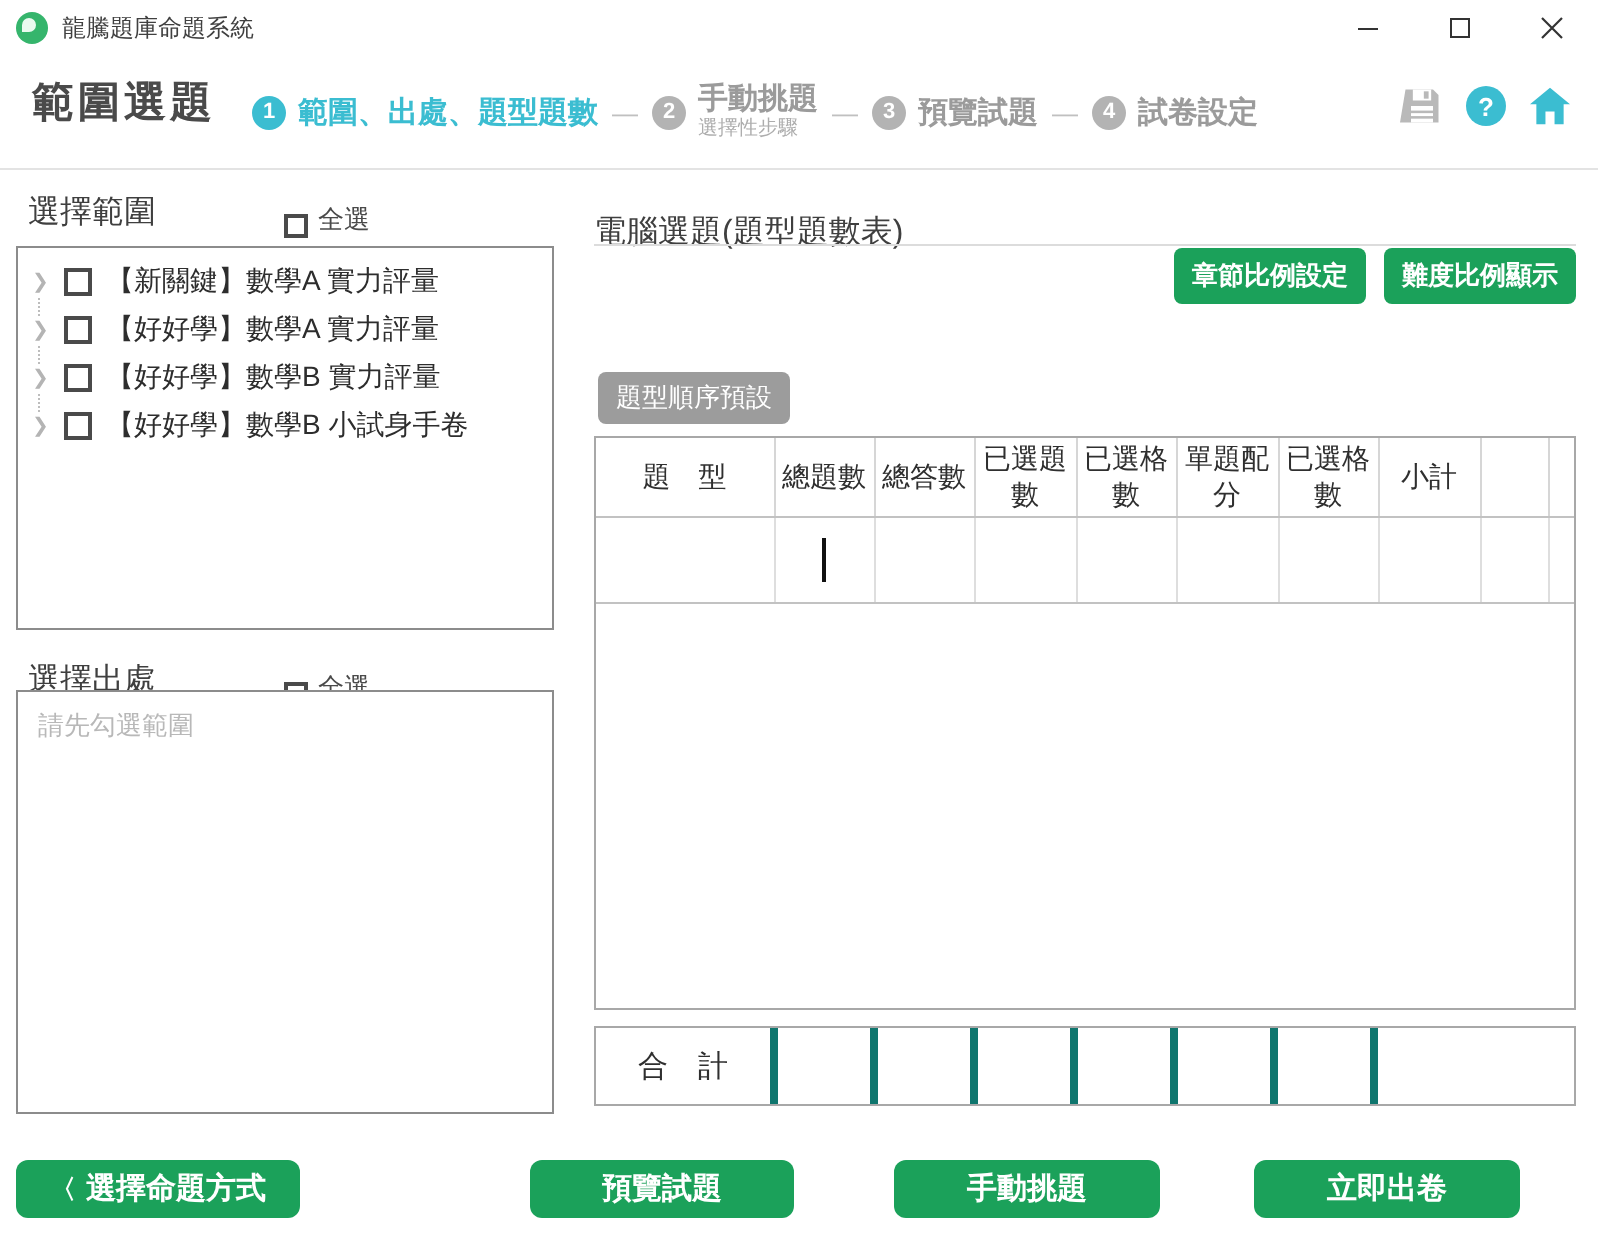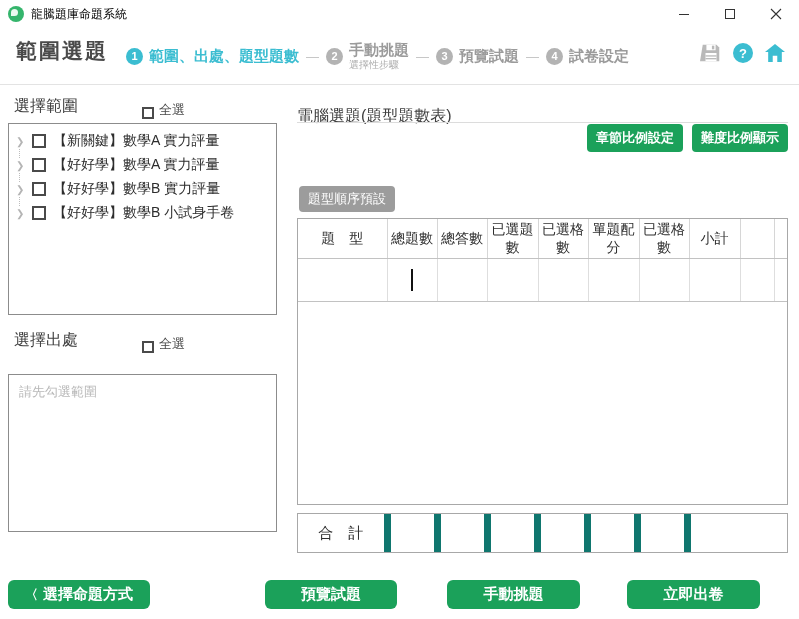--- a/index.html
+++ b/index.html
@@ -5,21 +5,21 @@
   html,body{margin:0;padding:0;}
   body{
     width:799px;height:619px;position:relative;overflow:hidden;
     background:#fff;color:#333;
     font-family:"Liberation Sans","DejaVu Sans",sans-serif;
   }
   
   .titlebar{position:absolute;top:0;left:0;right:0;height:28px;display:flex;align-items:center;padding-left:8px;background:#fff;}
   .logo{width:16px;height:16px;border-radius:50%;background:#35b56c;position:relative;flex:0 0 auto;}
   .logo::after{content:"";position:absolute;left:3px;top:3px;width:7px;height:7px;border-radius:50% 50% 50% 0;background:#eafaf0;}
-  .app-title{font-size:12px;color:#000000;margin-left:7px;}
+  .app-title{font-size:12px;color:#404040;margin-left:7px;}
   .wincontrols{position:absolute;right:0;top:0;height:28px;display:flex;}
   .winbtn{width:46px;height:28px;border:none;background:transparent;display:flex;align-items:center;justify-content:center;padding:0;cursor:pointer;}
   .winbtn svg{display:block;}
   
   .header{position:absolute;top:28px;left:0;right:0;height:56px;}
   .page-title{position:absolute;left:16px;top:9px;margin:0;font-size:21px;font-weight:bold;color:#4a4a4a;letter-spacing:2px;}
   .stepper{position:absolute;left:126px;top:0;height:56px;display:flex;align-items:center;gap:6px;white-space:nowrap;}
   .step{display:flex;align-items:center;gap:6px;cursor:pointer;}
   .stepnum{width:17px;height:17px;border-radius:50%;background:#b3b3b3;color:#fff;font-size:11px;font-weight:bold;display:inline-flex;align-items:center;justify-content:center;flex:0 0 auto;}
   .steplabel{font-size:15px;font-weight:bold;color:#9b9b9b;}
@@ -32,42 +32,42 @@
   .iconbtn{border:none;background:transparent;padding:0;cursor:pointer;display:flex;align-items:center;justify-content:center;}
   .helpcircle{width:20px;height:20px;border-radius:50%;background:var(--accent-teal);color:#fff;font-size:13px;font-weight:bold;display:flex;align-items:center;justify-content:center;}
   .hdr-divider{position:absolute;top:84px;left:0;right:0;height:1px;background:#e3e3e3;}
   
   .section-title{position:absolute;font-size:16px;color:#3f3f3f;}
   .selall{position:absolute;display:flex;align-items:flex-end;gap:5px;cursor:pointer;}
   .cbox{width:12px;height:12px;border:2px solid #4a4a4a;background:#fff;box-sizing:border-box;display:inline-block;}
   .selall-label{font-size:13px;color:#4a4a4a;}
   .listbox{position:absolute;left:8px;width:269px;border:1px solid #8c8c8c;background:#fff;box-sizing:border-box;}
   #rangebox{top:123px;height:192px;padding-top:5px;}
-  #sourcebox{top:374px;height:158px;}
+  #sourcebox{top:345px;height:212px;}
   .tree-row{height:24px;display:flex;align-items:center;padding-left:7px;cursor:pointer;}
   .chev{width:13px;color:#b4b4b4;font-size:10px;position:relative;flex:0 0 auto;}
   .tree-row:not(:last-child) .chev::after{content:"";position:absolute;left:3px;top:13px;height:9px;border-left:1px dotted #bdbdbd;}
   .tree-cb{width:14px;height:14px;border:2px solid #4a4a4a;background:#fff;box-sizing:border-box;margin:0 7px 0 3px;flex:0 0 auto;}
   .tree-label{font-size:14px;color:#2d2d2d;}
   .placeholder{padding:8px 10px;font-size:13px;color:#b8b8b8;}
   
   .main-title{position:absolute;left:297px;top:97px;font-size:16px;color:#3f3f3f;margin-top:9px;}
   .ratio-buttons{position:absolute;top:96px;right:11px;display:flex;gap:9px;}
   .greenbtn{background:var(--primary-green);color:#fff;border:none;border-radius:4px;font-size:13px;font-weight:bold;padding:5px 9px;cursor:pointer;font-family:inherit;margin-top:28px;}
   .main-divider{position:absolute;left:297px;top:122px;width:491px;height:1px;background:#dcdcdc;}
   .pillbtn{position:absolute;left:299px;top:186px;background:#9c9c9c;color:#fff;border:none;border-radius:4px;font-size:13px;padding:4px 9px;cursor:pointer;font-family:inherit;}
   .qtable{position:absolute;left:297px;top:218px;width:491px;height:287px;border:1px solid #a8a8a8;box-sizing:border-box;background:#fff;overflow:hidden;}
   .qtable table,.totalrow table{border-collapse:collapse;width:100%;table-layout:fixed;}
   .qtable th{height:39px;font-weight:normal;font-size:14px;color:#2f2f2f;text-align:center;border-right:1px solid #d6d6d6;border-bottom:1px solid #c2c2c2;padding:0;}
   .qtable th:last-child{border-right:none;}
   .qtable td{height:42px;border-right:1px solid #dedede;border-bottom:1px solid #c2c2c2;text-align:center;vertical-align:middle;padding:0;}
   .qtable td:last-child{border-right:none;}
   .caret{display:inline-block;width:2px;height:22px;background:#111;vertical-align:middle;}
   .totalrow{position:absolute;left:297px;top:513px;width:491px;height:40px;border:1px solid #a8a8a8;box-sizing:border-box;background:#fff;}
-  .totalrow td{height:38px;border-right:7px solid #0f766e;text-align:center;vertical-align:middle;font-size:15px;color:#2f2f2f;padding:0;}
+  .totalrow td{height:38px;border-right:4px solid #0f766e;text-align:center;vertical-align:middle;font-size:15px;color:#2f2f2f;padding:0;}
   .totalrow td:last-child{border-right:none;}
   
   .navbtn{position:absolute;top:580px;height:29px;background:var(--primary-green);color:#fff;border:none;border-radius:6px;font-size:15px;font-weight:bold;display:flex;align-items:center;justify-content:center;gap:5px;cursor:pointer;font-family:inherit;box-sizing:border-box;}
   #btn-back{left:8px;width:142px;}
   #btn-preview{left:265px;width:132px;}
   #btn-manual{left:447px;width:133px;}
   #btn-generate{left:627px;width:133px;text-align:center;}
   .backchev{font-size:13px;font-weight:bold;}
 </style>
 </head>

